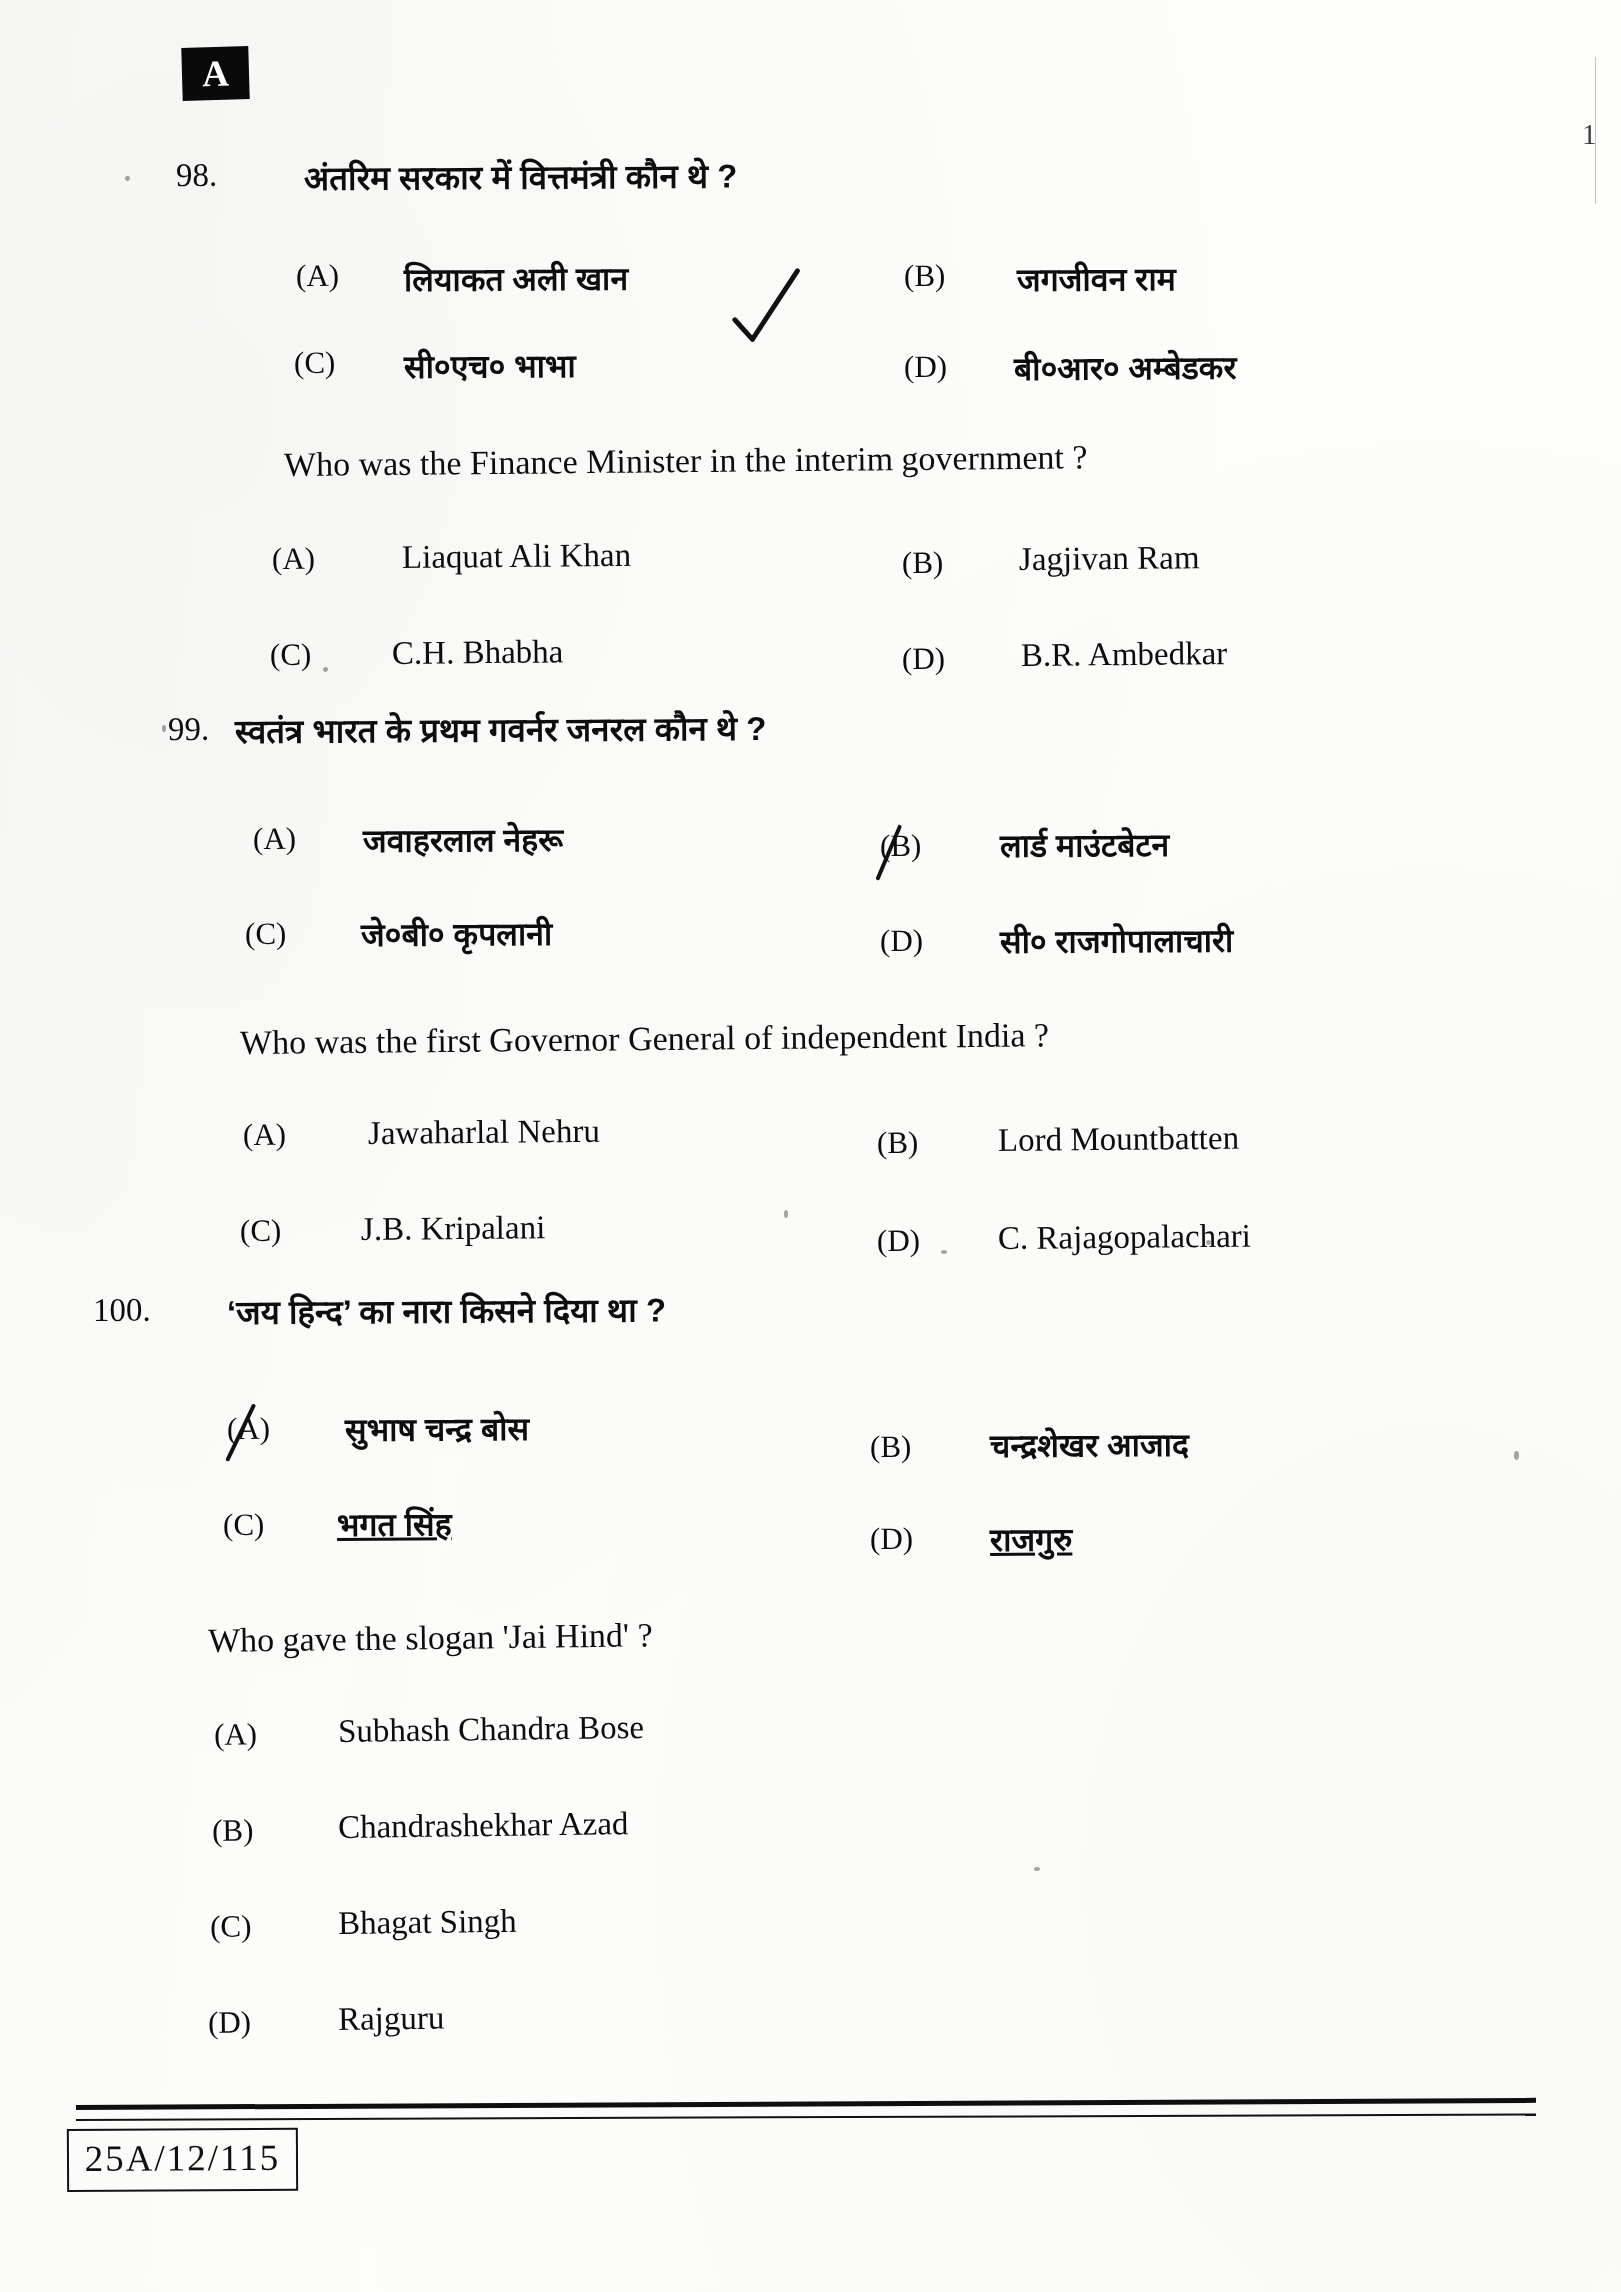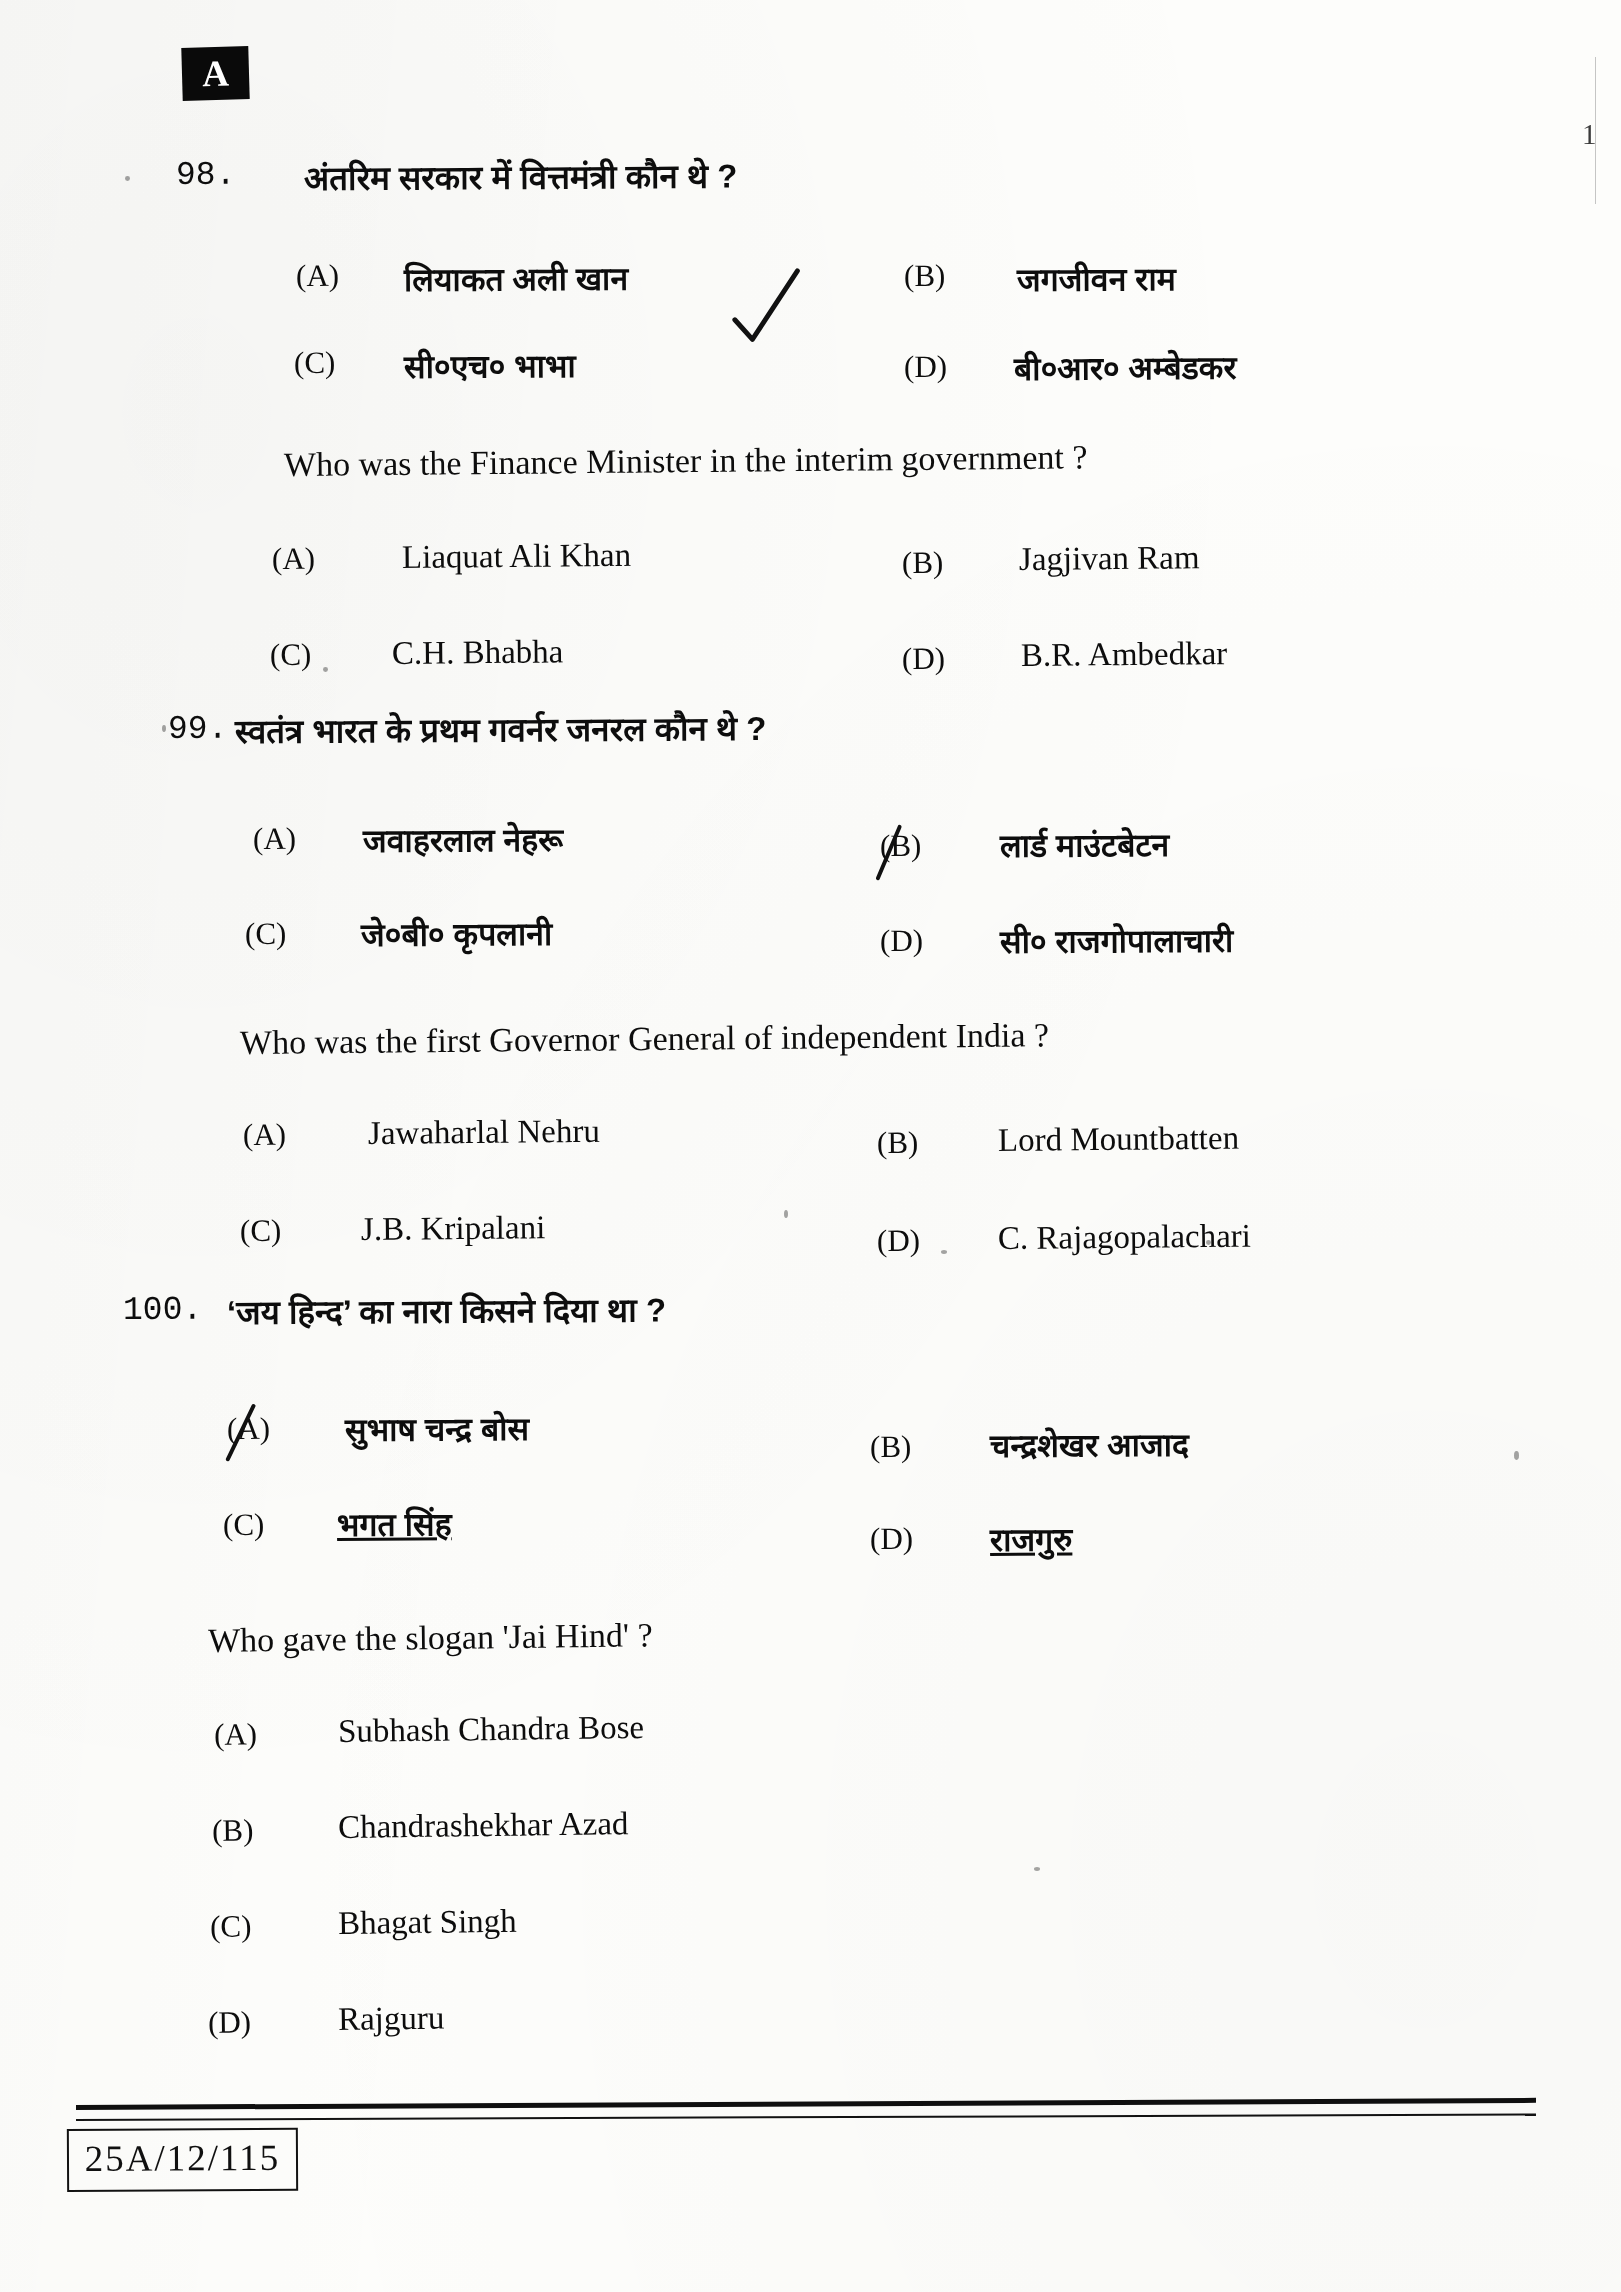--- a/index.html
+++ b/index.html
@@ -73,21 +73,21 @@
   }
   .edge-speck {
     position: absolute;
     background: rgba(0,0,0,0.35);
     border-radius: 50%;
   }
 
   
   .qnum {
     position: absolute;
-    font-family: Liberation Mono, monospace;
+    font-family: Liberation Serif, serif;
     font-size: 33px;
     font-weight: 500;
     color: #0d0d0d;
   }
 
   .hi {
     position: absolute;
     font-family: "Liberation Sans", "DejaVu Sans", sans-serif;
     font-size: 32px;
     color: #0d0d0d;
@@ -251,21 +251,21 @@
 
     <div class="olabel layer skew-a" style="left:240px; top:1213px;">(C)</div>
     <div class="en layer skew-a" style="left:361px; top:1211px;">J.B. Kripalani</div>
 
     <div class="olabel layer skew-a" style="left:877px; top:1223px;">(D)</div>
     <div class="en layer skew-a" style="left:998px; top:1220px;">C. Rajagopalachari</div>
   </div>
 
   <div>
 
-    <div class="qnum layer skew-b" style="left:93px; top:1292px;margin-left:30px;">100.</div>
+    <div class="qnum layer skew-b" style="left:93px; top:1292px;">100.</div>
 
     <div class="hi hi-q layer skew-b" style="left:227px; top:1289px;">‘जय हिन्द’ का नारा किसने दिया था ?</div>
 
     <div class="olabel layer skew-b" style="left:227px; top:1411px;">(A)</div>
     <div class="hi layer skew-b" style="left:345px; top:1407px;">सुभाष चन्द्र बोस</div>
 
     <svg class="hand" style="left:218px; top:1402px;" width="74" height="74" viewBox="0 0 75 75">
       <path d="M36 4 L10 58" fill="none" stroke="#111" stroke-width="4" stroke-linecap="round"></path>
     </svg>
 

